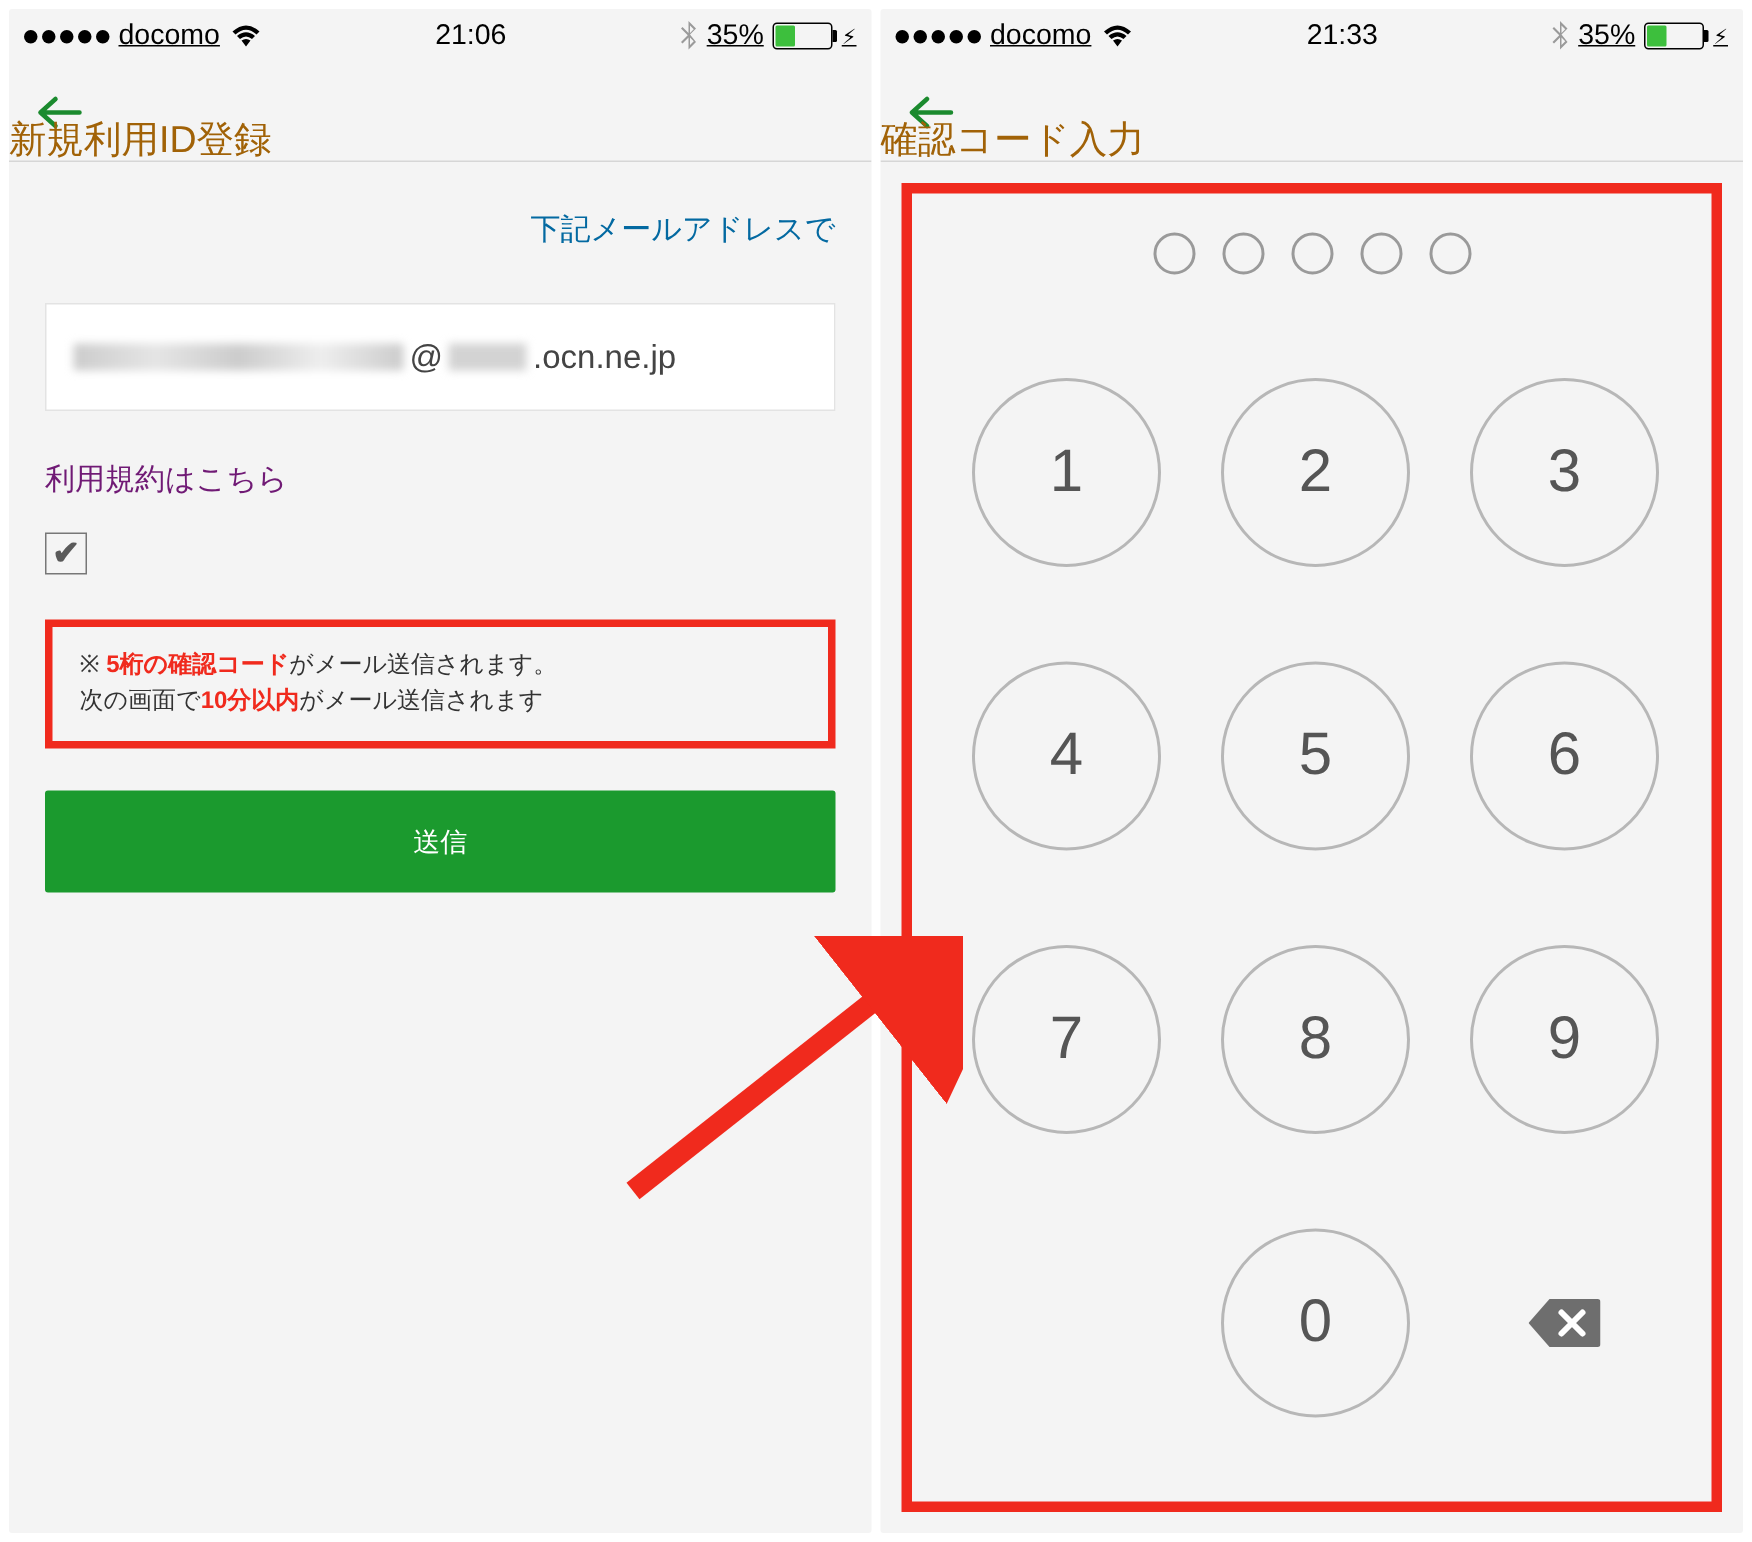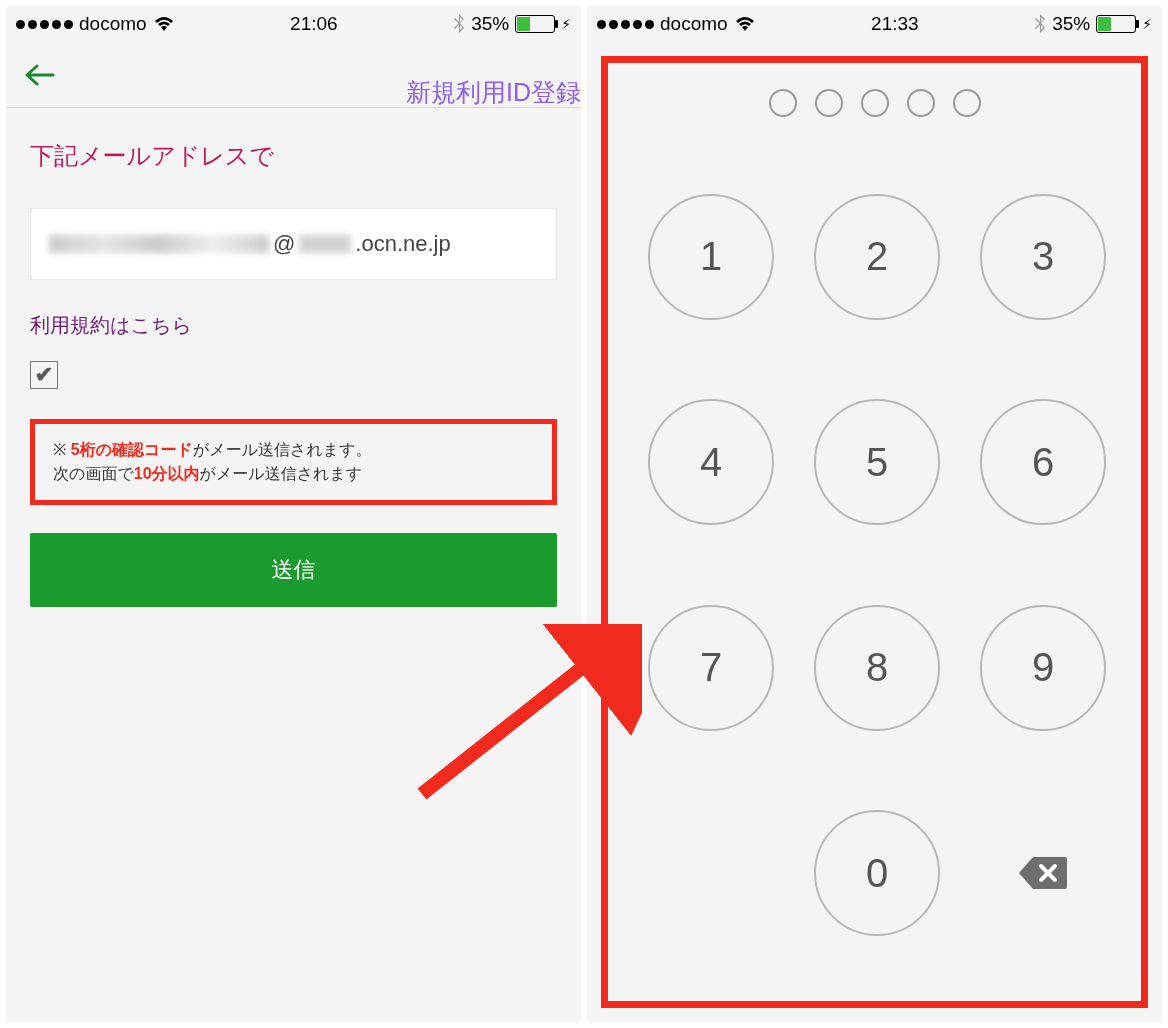--- a/index.html
+++ b/index.html
@@ -25,21 +25,21 @@
   .status-bar {
     height: 36px;
     display: flex;
     align-items: center;
     justify-content: space-between;
     padding: 0 10px;
     font-size: 19px;
     font-weight: 500;
     color: #000;
   }
-  .status-left, .status-right { display: flex; align-items: center; gap: 6px; }
+  .status-left, .status-right { display: flex; align-items: center; gap: 6px; text-decoration: underline; }
   .signal-dots { display: flex; gap: 3px; }
   .signal-dots span { width: 9px; height: 9px; border-radius: 50%; background: #000; }
   .wifi-icon, .bt-icon { display: inline-flex; }
   .battery {
     width: 40px; height: 18px;
     border: 1.5px solid #000; border-radius: 3px;
     position: relative;
   }
   .battery::after {
     content: ""; position: absolute; right: -4px; top: 4px;
@@ -61,33 +61,33 @@
     position: relative;
   }
   .nav-back {
     width: 40px; height: 40px;
     display: flex; align-items: center; justify-content: center;
     color: #1b8a2e;
     font-size: 30px;
   }
   .nav-title {
     position: absolute; left: 0; right: 0;
-    text-align: right;
+    text-align: left;
     font-size: 25px;
-    color: #8b5cf6;
+    color: #a16207;
     pointer-events: none;
     margin-top: 36px;
   }
 
   
   .content { flex: 1; padding: 30px 24px; }
   .heading {
-    text-align: left;
-    color: #be185d;
-    font-size: 24px;
+    text-align: right;
+    color: #0369a1;
+    font-size: 20px;
     line-height: 1.5;
     margin-bottom: 34px;
   }
   .email-box {
     background: #fff;
     border: 1px solid #e3e3e3;
     padding: 22px 18px;
     font-size: 22px;
     color: #444;
     margin-bottom: 32px;
@@ -135,21 +135,21 @@
     margin-bottom: 28px;
     position: relative;
     background: #f4f4f4;
   }
   .notice-box .red { color: #f02a1d; font-weight: bold; }
   .submit-btn {
     background: #1b9a2e;
     color: #fff;
     text-align: center;
     padding: 22px;
-    font-size: 22px;
+    font-size: 18px;
     border-radius: 2px;
   }
 
   
   .right-wrap {
     flex: 1;
     padding: 14px;
     position: relative;
   }
   .red-outline {
@@ -293,20 +293,28 @@
           </svg>
       </span>
       <span>35%</span>
       <span class="battery">
           <span class="fill"></span>
         </span>
       <span class="bolt">⚡︎</span>
     </div>
   </div>
 
+  <div class="nav-bar">
+    <div class="nav-back">
+      <svg width="30" height="24" viewBox="0 0 30 24">
+          <path d="M2 12 L28 12 M2 12 L12 3 M2 12 L12 21" stroke="#1b8a2e" stroke-width="3" fill="none" stroke-linecap="round"></path>
+        </svg>
+    </div>
+    <div class="nav-title">確認コード入力</div>
+  </div>
 
   <div class="right-wrap">
     <div class="red-outline">
       <div class="pin-dots">
         <span></span>
           <span></span>
           <span></span>
           <span></span>
           <span></span>
       </div>

